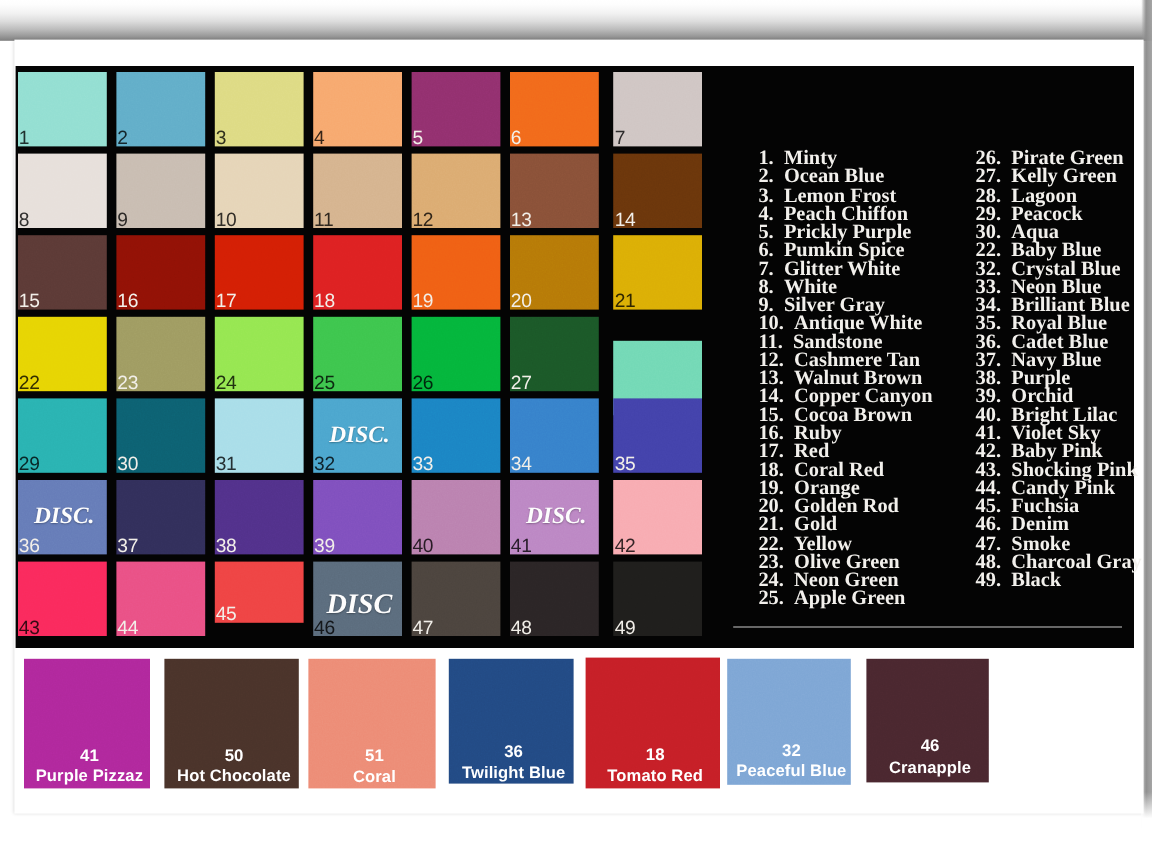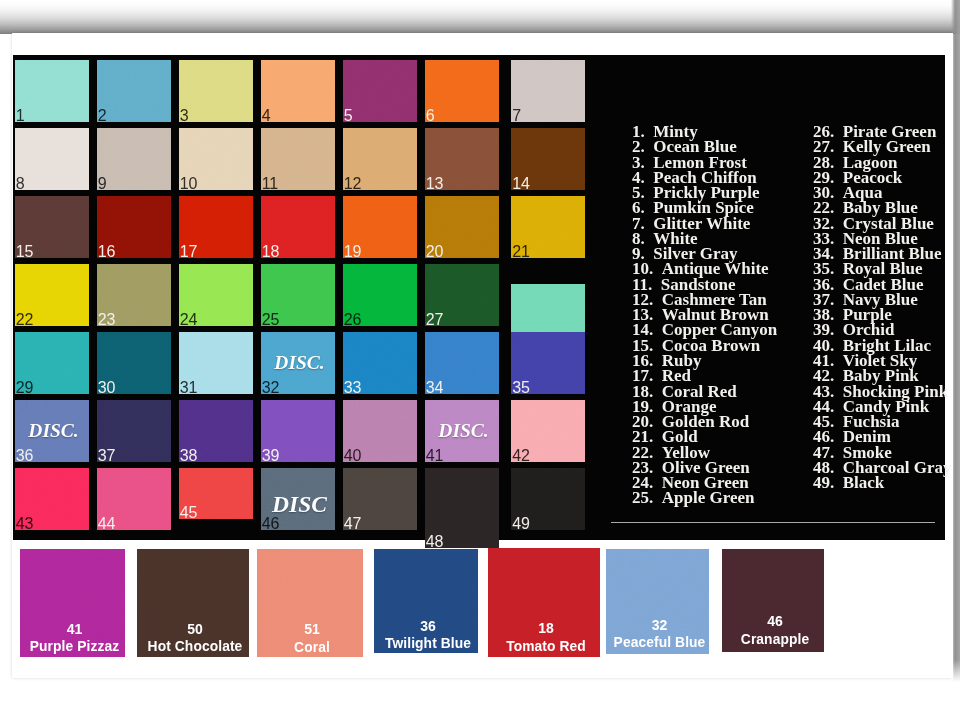--- a/index.html
+++ b/index.html
@@ -358,21 +358,21 @@
             </svg></div>
           <div class="swdisc" style="top: 22.5px; font-size: 23.5px; padding-left: 4px;">DISC</div>
           <div class="swnum" style="color: rgb(20, 23, 27);">46</div>
         </div>
         <div class="swatch" style="left: 342.5px; top: 468px; width: 74px; height: 62px; background: rgb(76, 68, 62);">
           <div class="tex"><svg width="100%" height="100%">
               <rect width="100%" height="100%" filter="url(#feltnoise)"></rect>
             </svg></div>
           <div class="swnum" style="color: rgb(242, 239, 233);">47</div>
         </div>
-        <div class="swatch" style="left: 424.5px; top: 468px; width: 74px; height: 80px; background: rgb(43, 37, 38);">
+        <div class="swatch" style="left: 424.5px; top: 468px; width: 74px; height: 62px; background: rgb(43, 37, 38);">
           <div class="tex"><svg width="100%" height="100%">
               <rect width="100%" height="100%" filter="url(#feltnoise)"></rect>
             </svg></div>
           <div class="swnum" style="color: rgb(242, 239, 233);">48</div>
         </div>
         <div class="swatch" style="left: 511px; top: 468px; width: 74px; height: 62px; background: rgb(31, 30, 28);">
           <div class="tex"><svg width="100%" height="100%">
               <rect width="100%" height="100%" filter="url(#feltnoise)"></rect>
             </svg></div>
           <div class="swnum" style="color: rgb(242, 239, 233);">49</div>

